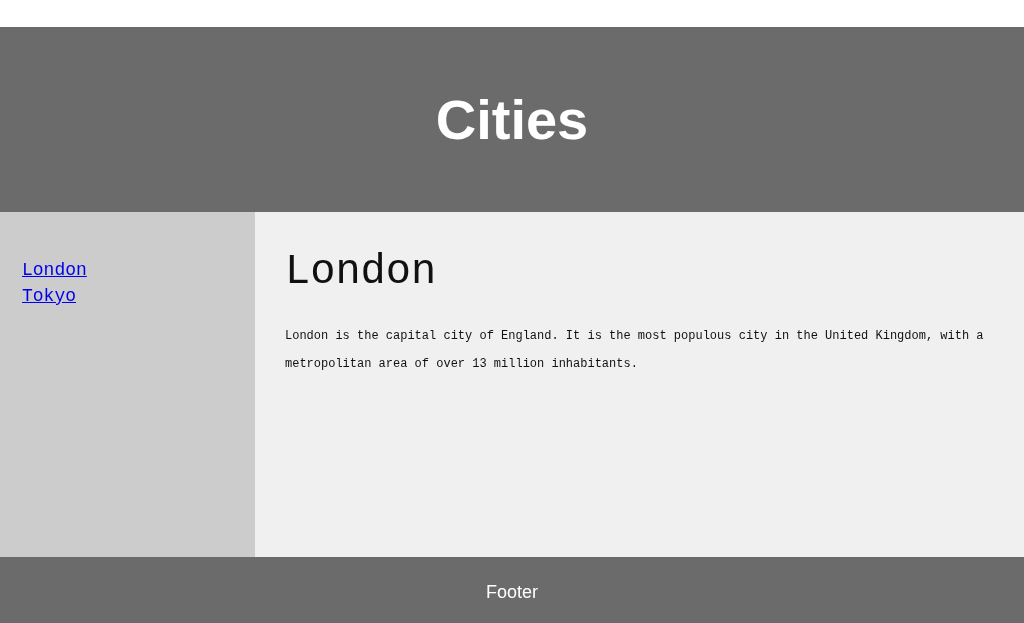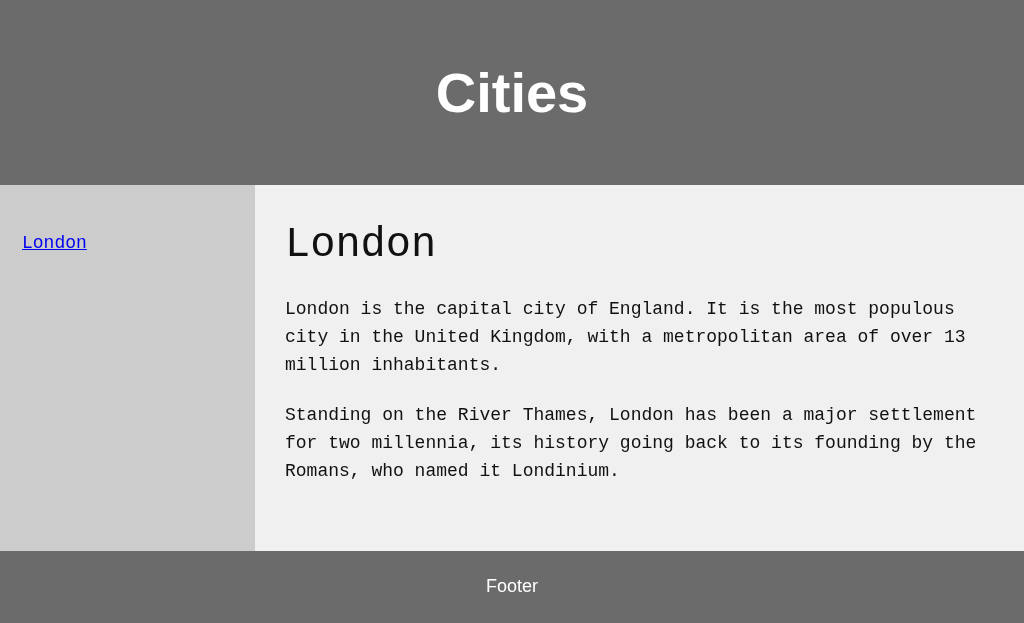--- a/index.html
+++ b/index.html
@@ -13,20 +13,21 @@
       height: 623px;
       display: flex;
       flex-direction: column;
     }
     .header {
       background-color: #6b6b6b;
       color: #ffffff;
       text-align: center;
       padding: 60px 16px;
       flex: 0 0 auto;
+      margin-top: 27px;
     }
     .header h1 {
       font-size: 56px;
       font-weight: bold;
     }
     .middle {
       flex: 1 1 auto;
       display: flex;
       min-height: 0;
       font-family: Liberation Mono, monospace;
@@ -49,49 +50,49 @@
       background-color: #f0f0f0;
       padding: 36px 30px 0 30px;
     }
     .article h2 {
       font-size: 42px;
       font-weight: normal;
       color: #111;
       margin-bottom: 26px;
     }
     .article p {
-      font-size: 18px;
+      font-size: 12px;
       line-height: 28px;
       color: #111;
       margin-bottom: 22px;
       max-width: 710px;
     }
     .footer {
       background-color: #6b6b6b;
       color: #ffffff;
       text-align: center;
-      padding: 25px 0 26px 0;
+      padding: 25px 0 20px 0;
       font-size: 18px;
       flex: 0 0 auto;
     }
   </style>
 </head>
 <body>
 
 <div class="header">
   <h1>Cities</h1>
 </div>
 
 <div class="middle">
   <div class="nav">
     <a href="#">London</a>
+    <a href="#">Tokyo</a>
   </div>
 
   <div class="article">
     <h2>London</h2>
     <p>London is the capital city of England. It is the most populous city in the United Kingdom, with a metropolitan area of over 13 million inhabitants.</p>
-    <p>Standing on the River Thames, London has been a major settlement for two millennia, its history going back to its founding by the Romans, who named it Londinium.</p>
   </div>
 </div>
 
 <div class="footer">
   <span>Footer</span>
 </div>
 
 </body></html>

